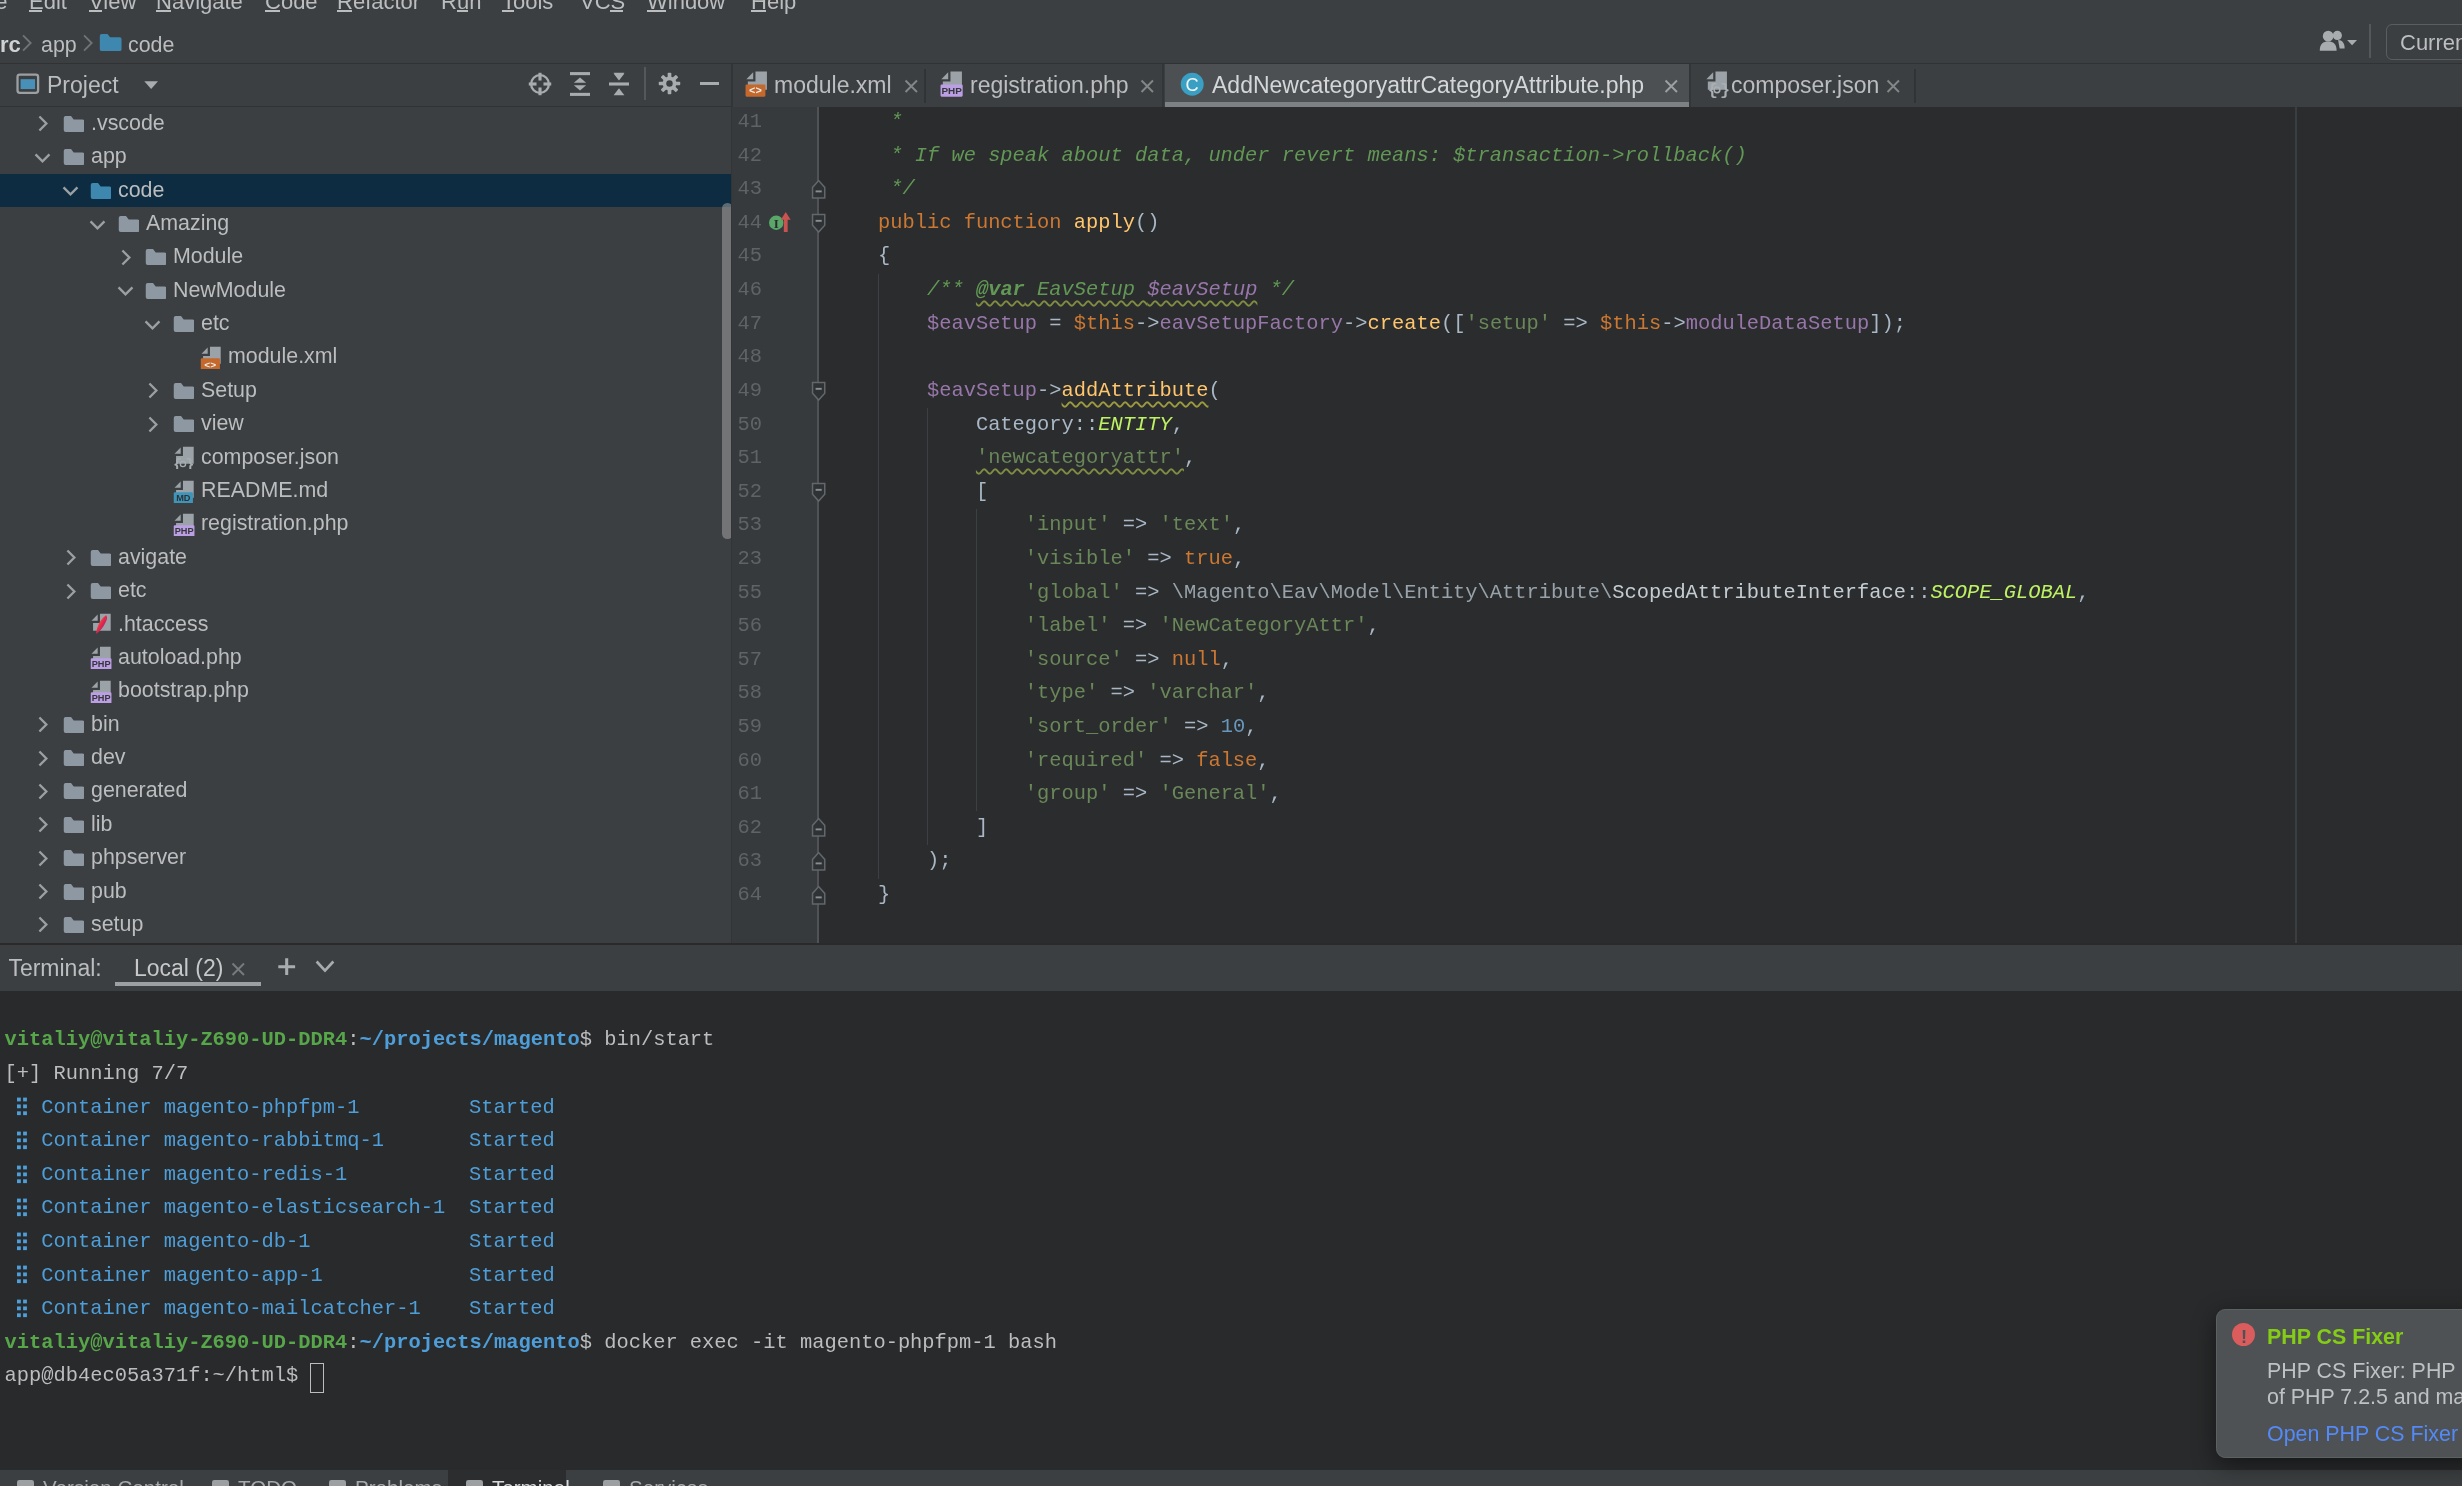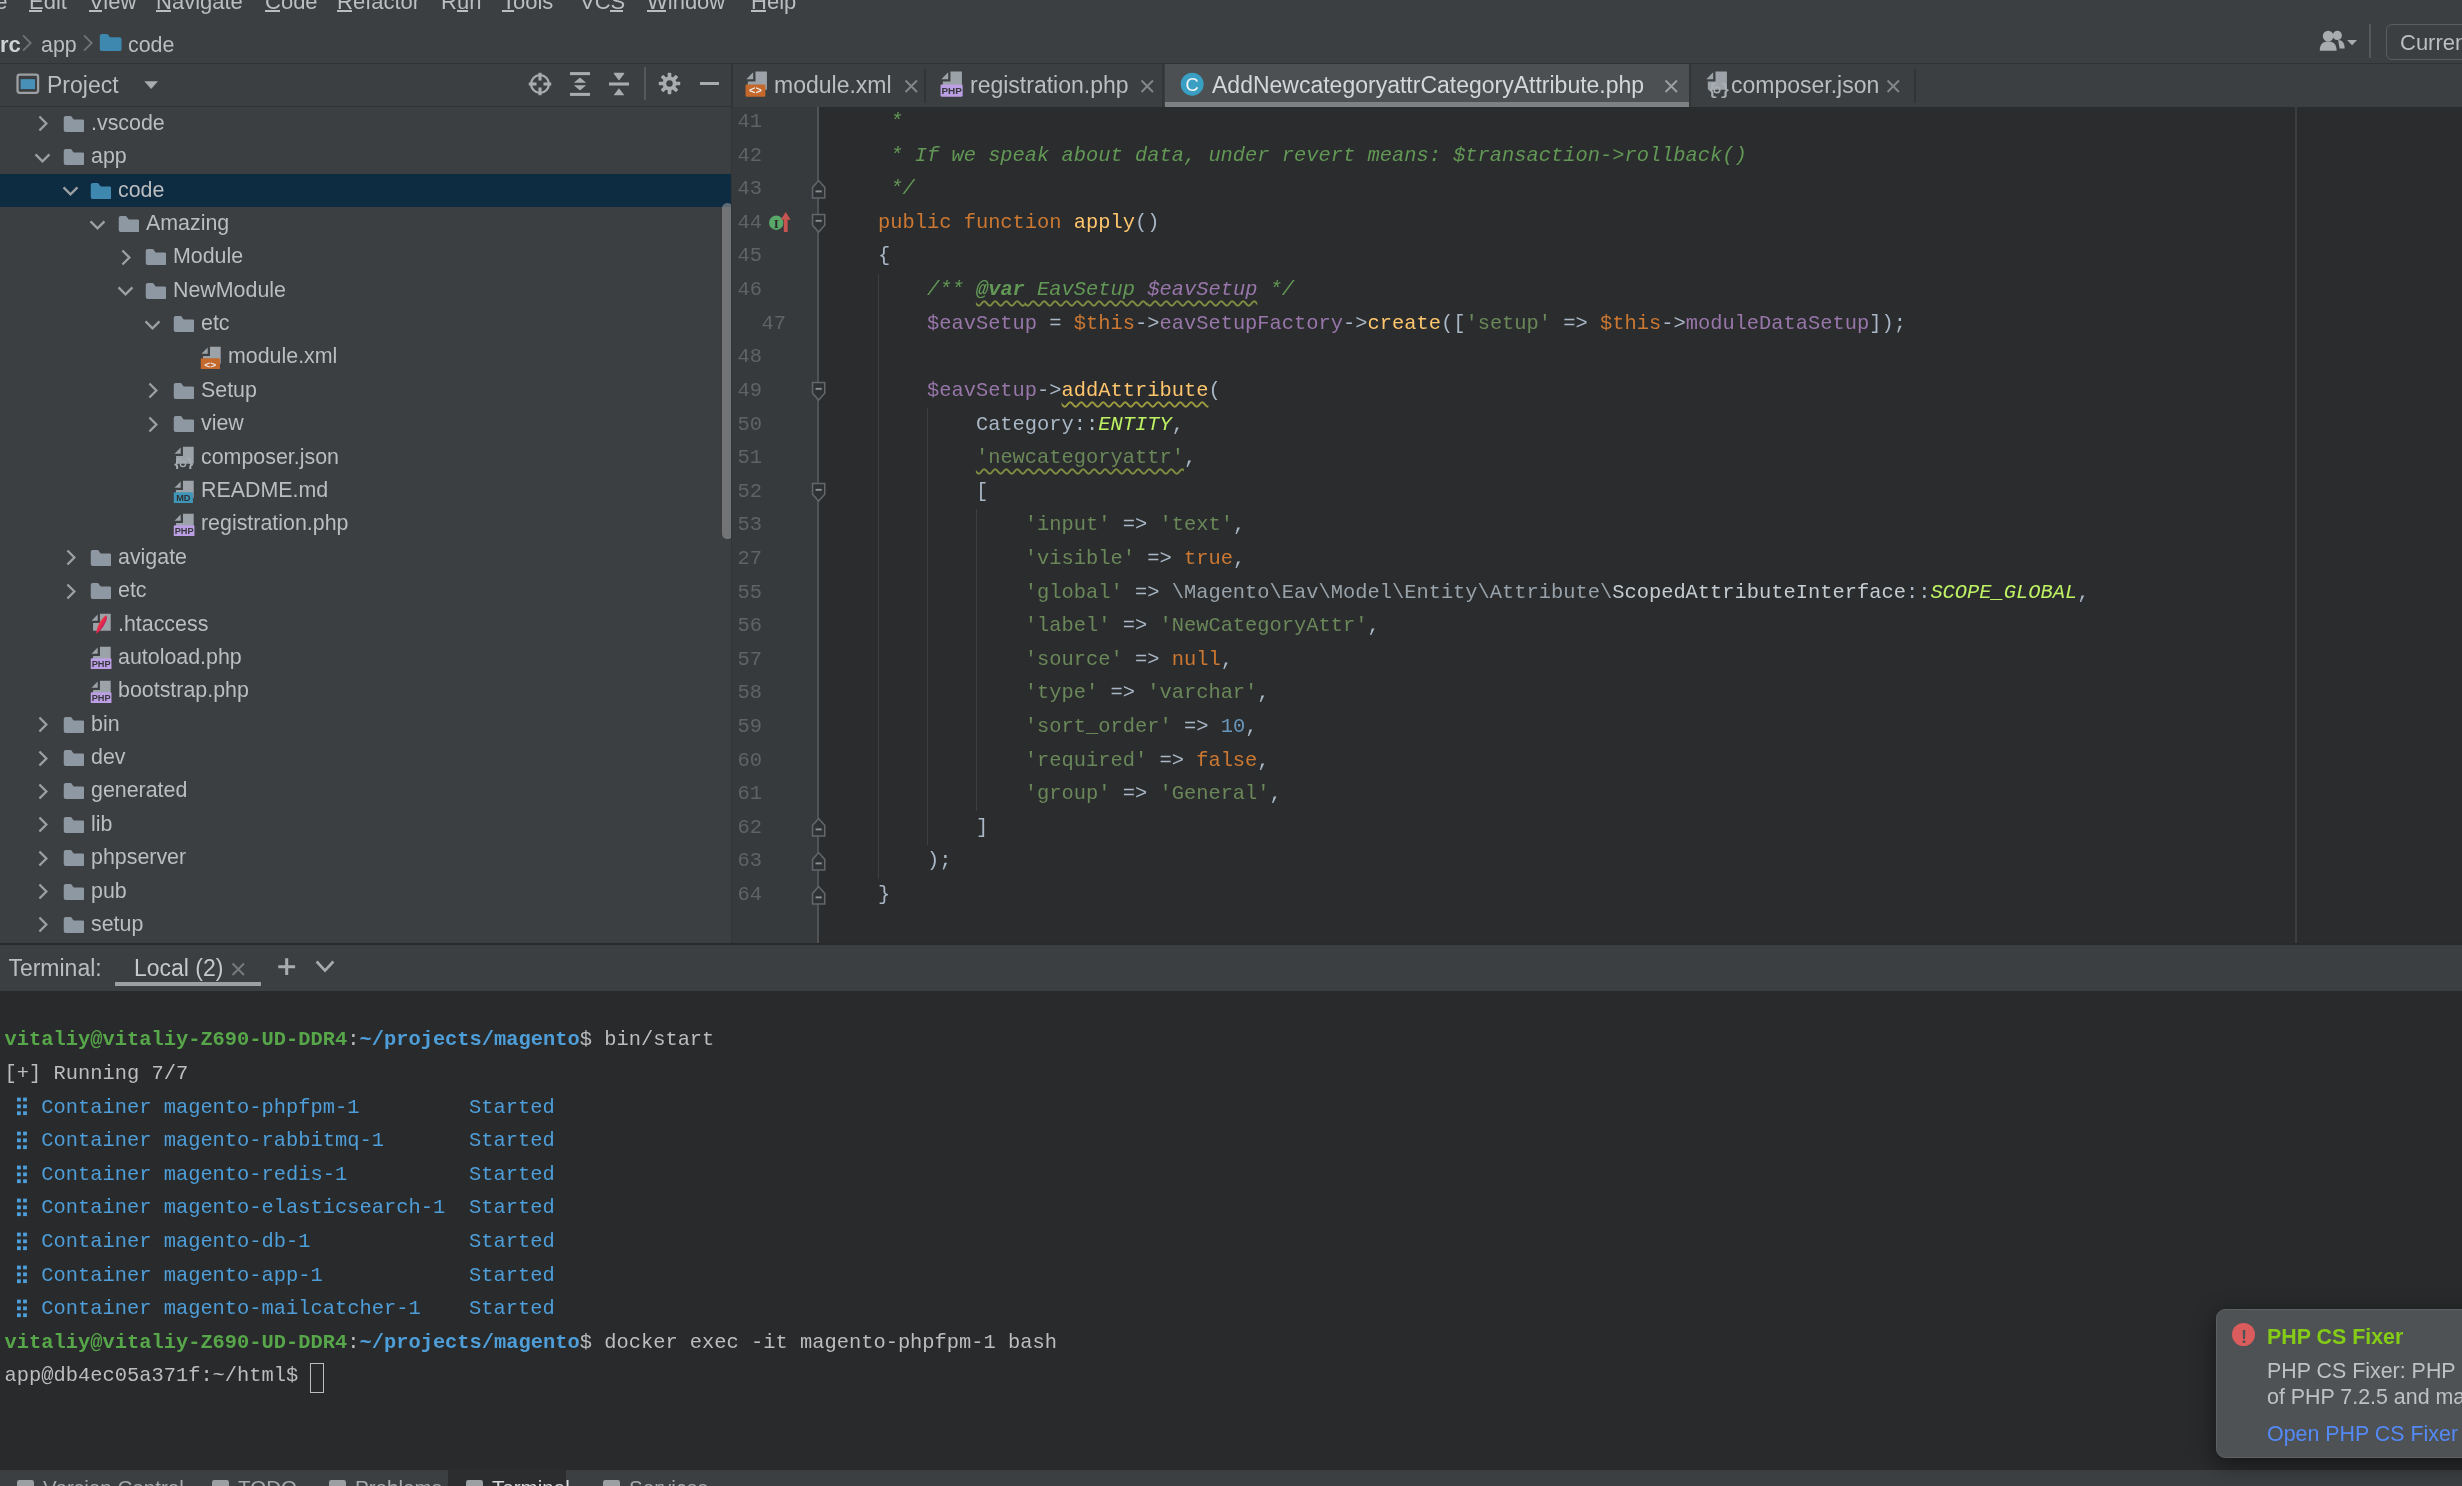--- a/index.html
+++ b/index.html
@@ -388,35 +388,35 @@
       <div class="ln" style="left:0;top:37px;">42</div>
       <div class="cl" style="top:37px;"><span class="cm"> * If we speak about data, under revert means: $transaction-&gt;rollback()</span></div>
       <div class="ln" style="left:0;top:70px;">43</div>
       <div class="cl" style="top:70px;"><span class="cm"> */</span></div>
       <div class="ln" style="left:0;top:104px;">44</div>
       <div class="cl" style="top:104px;"><span class="kw">public function </span><span class="fn">apply</span><span class="d">()</span></div>
       <div class="ln" style="left:0;top:137px;">45</div>
       <div class="cl" style="top:137px;"><span class="d">{</span></div>
       <div class="ln" style="left:0;top:171px;">46</div>
       <div class="cl" style="top:171px;"><span class="cm">    /** </span><span class="wvg"><span class="cmb">@var</span><span class="cm"> EavSetup </span><span class="vr" style="font-style:italic">$eavSetup</span></span><span class="cm"> */</span></div>
-      <div class="ln" style="left:0;top:205px;margin-left:24px;">47</div>
+      <div class="ln" style="left:0;top:205px;">47</div>
       <div class="cl" style="top:205px;"><span class="vr">    $eavSetup</span><span class="d"> = </span><span class="kw">$this</span><span class="d">-&gt;</span><span class="vr">eavSetupFactory</span><span class="d">-&gt;</span><span class="fn">create</span><span class="d">([</span><span class="st">'setup'</span><span class="d"> =&gt; </span><span class="kw">$this</span><span class="d">-&gt;</span><span class="vr">moduleDataSetup</span><span class="d">]);</span></div>
       <div class="ln" style="left:0;top:238px;">48</div>
       <div class="cl" style="top:238px;"></div>
       <div class="ln" style="left:0;top:272px;">49</div>
       <div class="cl" style="top:272px;"><span class="vr">    $eavSetup</span><span class="d">-&gt;</span><span class="fn wv">addAttribute</span><span class="d">(</span></div>
       <div class="ln" style="left:0;top:306px;">50</div>
       <div class="cl" style="top:306px;"><span class="d">        Category::</span><span class="ct">ENTITY</span><span class="d">,</span></div>
       <div class="ln" style="left:0;top:339px;">51</div>
       <div class="cl" style="top:339px;"><span class="st">        <span class="wvg">'newcategoryattr'</span></span><span class="d">,</span></div>
       <div class="ln" style="left:0;top:373px;">52</div>
       <div class="cl" style="top:373px;"><span class="d">        [</span></div>
       <div class="ln" style="left:0;top:406px;">53</div>
       <div class="cl" style="top:406px;"><span class="st">            'input'</span><span class="d"> =&gt; </span><span class="st">'text'</span><span class="d">,</span></div>
-      <div class="ln" style="left:0;top:440px;">27</div>
+      <div class="ln" style="left:0;top:440px;">23</div>
       <div class="cl" style="top:440px;"><span class="st">            'visible'</span><span class="d"> =&gt; </span><span class="kw">true</span><span class="d">,</span></div>
       <div class="ln" style="left:0;top:474px;">55</div>
       <div class="cl" style="top:474px;"><span class="st">            'global'</span><span class="d"> =&gt; </span><span class="ns">\Magento\Eav\Model\Entity\Attribute\</span><span class="cls">ScopedAttributeInterface</span><span class="d">::</span><span class="ct">SCOPE_GLOBAL</span><span class="d">,</span></div>
       <div class="ln" style="left:0;top:507px;">56</div>
       <div class="cl" style="top:507px;"><span class="st">            'label'</span><span class="d"> =&gt; </span><span class="st">'NewCategoryAttr'</span><span class="d">,</span></div>
       <div class="ln" style="left:0;top:541px;">57</div>
       <div class="cl" style="top:541px;"><span class="st">            'source'</span><span class="d"> =&gt; </span><span class="kw">null</span><span class="d">,</span></div>
       <div class="ln" style="left:0;top:574px;">58</div>
       <div class="cl" style="top:574px;"><span class="st">            'type'</span><span class="d"> =&gt; </span><span class="st">'varchar'</span><span class="d">,</span></div>
       <div class="ln" style="left:0;top:608px;">59</div>

